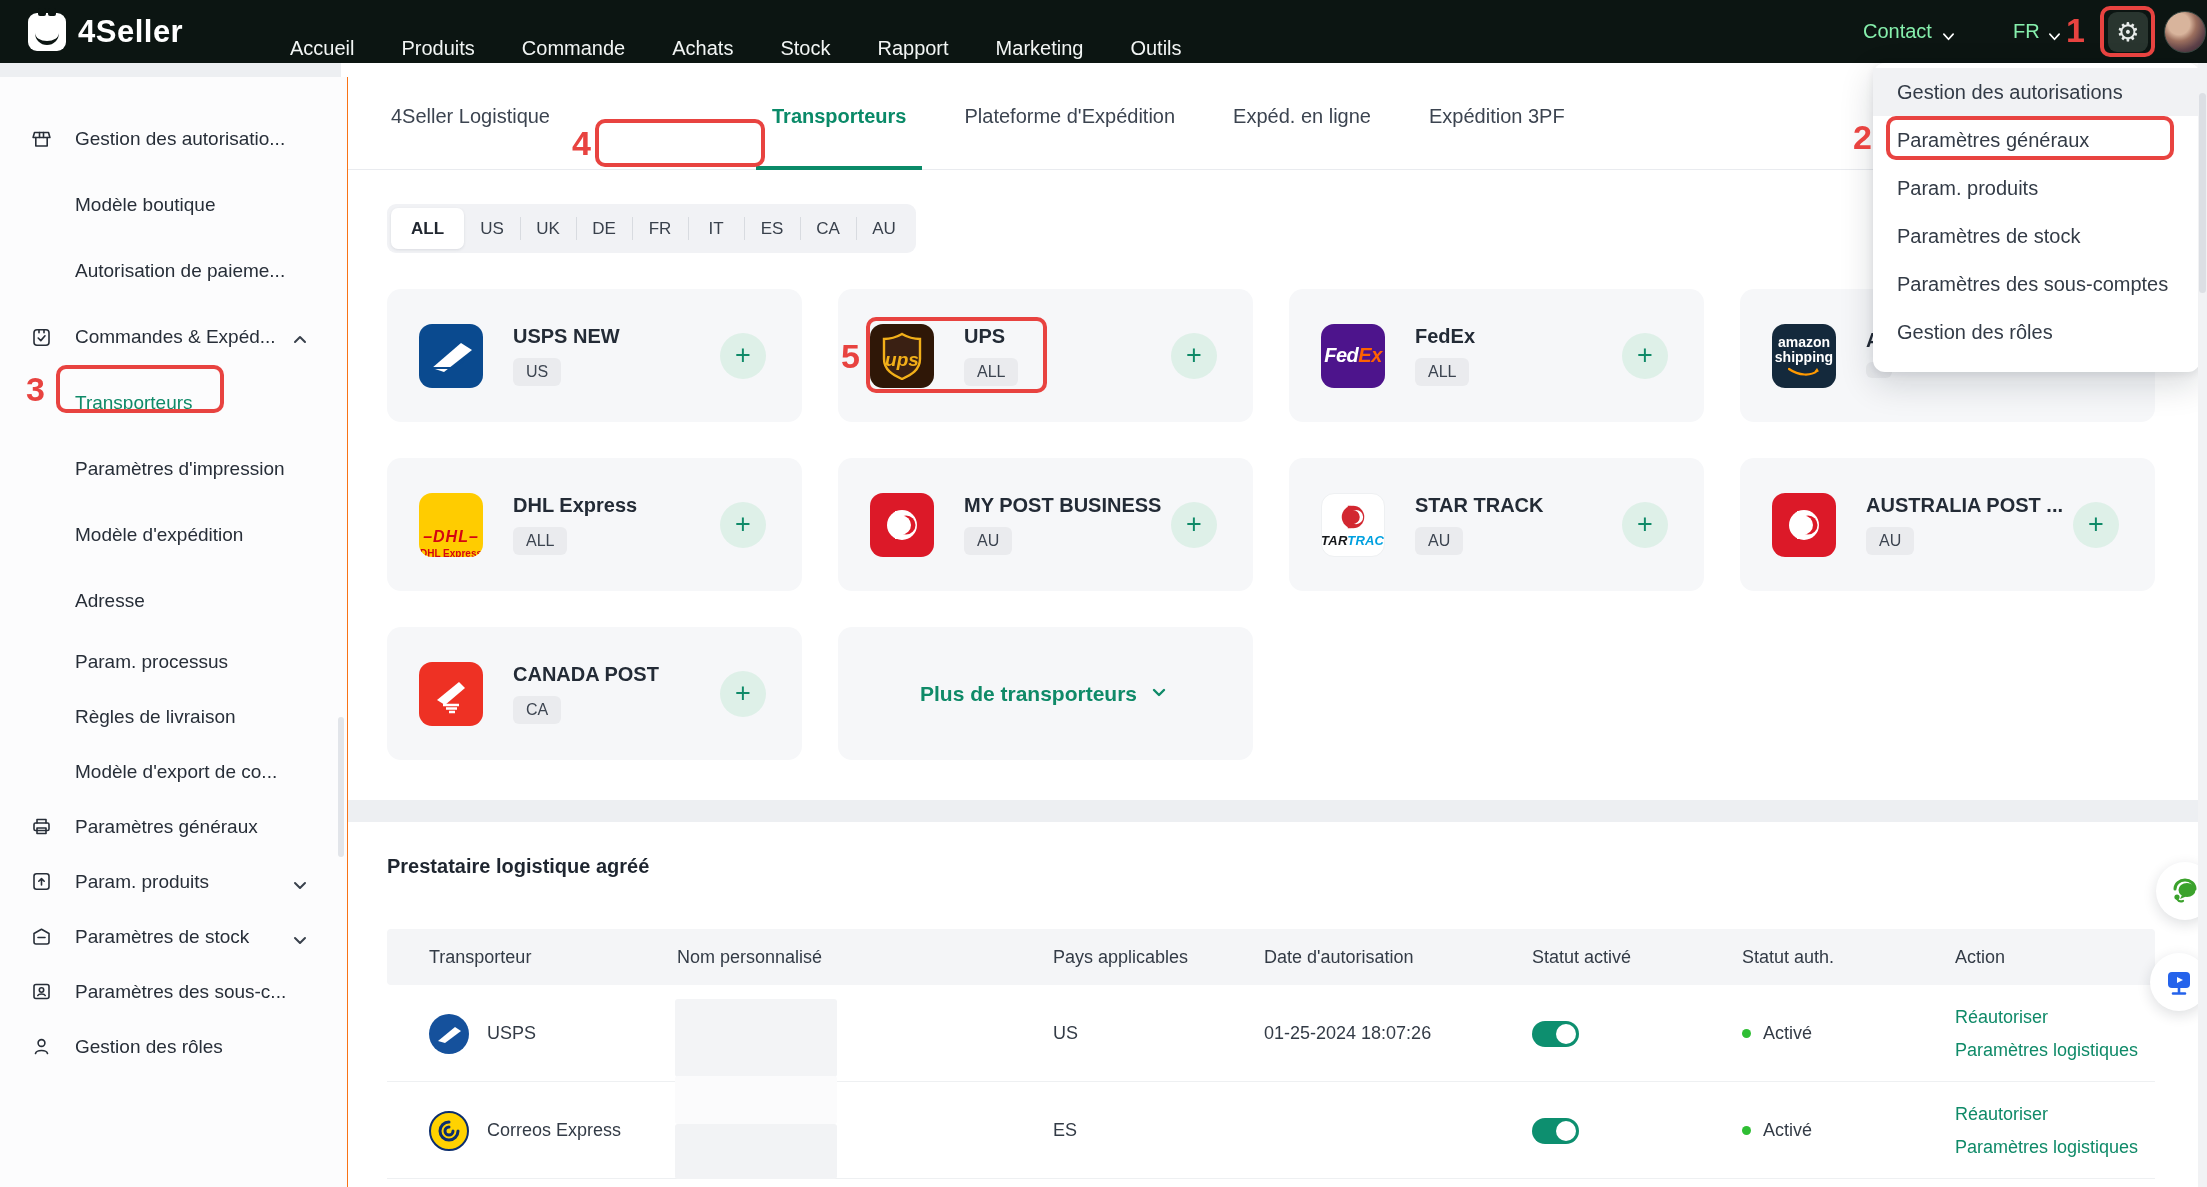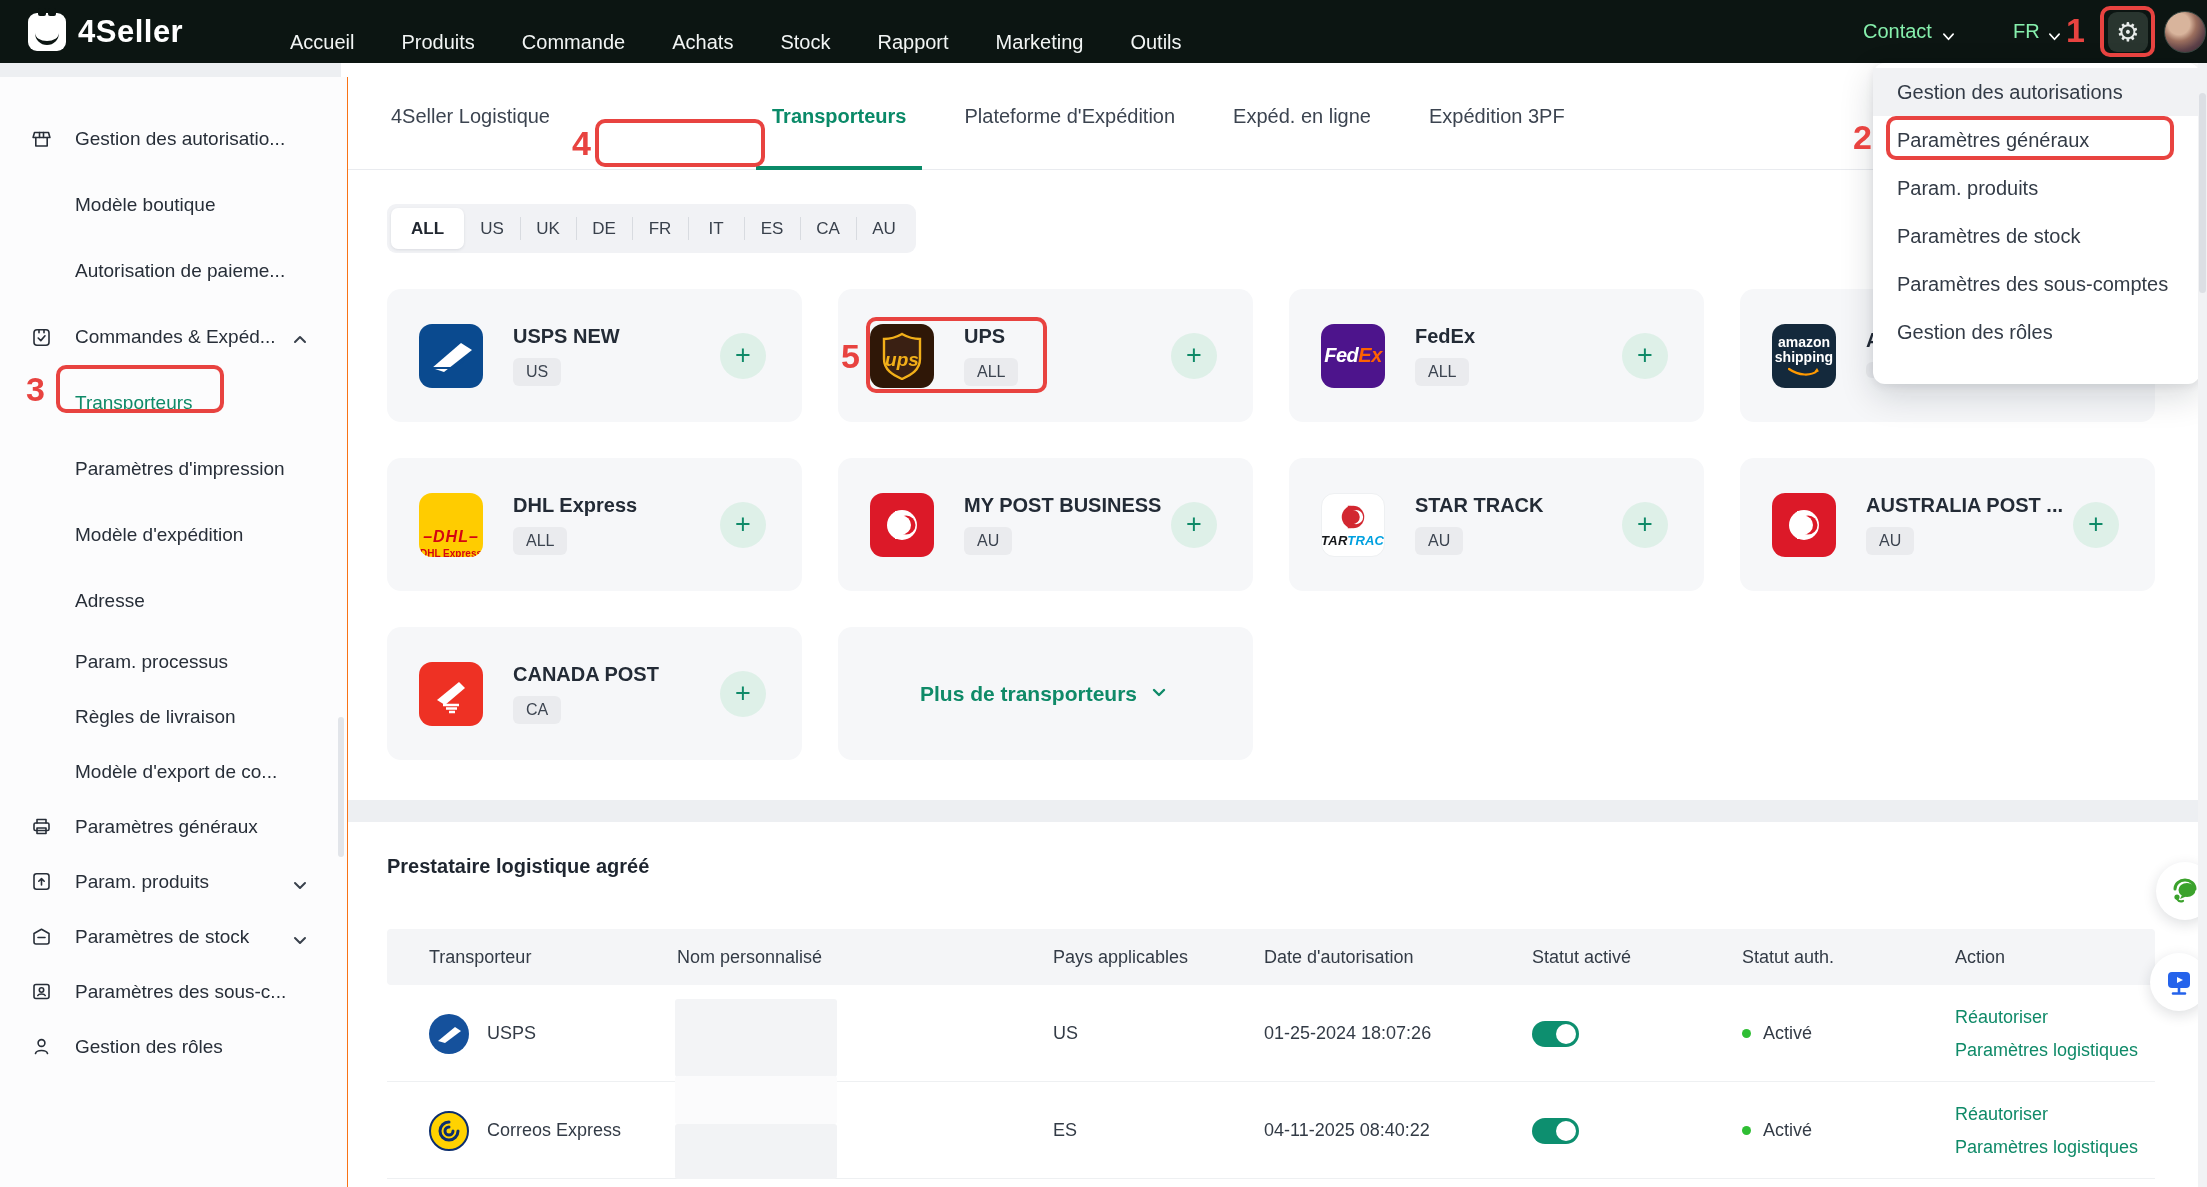--- a/index.html
+++ b/index.html
@@ -7,21 +7,21 @@
   body { font-family:"Liberation Sans", sans-serif; }
   #root { position:relative; width:2207px; height:1187px; overflow:hidden; background:#edeff2; }
 
   
   .topbar { position:absolute; left:0; top:0; width:2207px; height:63px; background:#0c1512; z-index:30; }
   .brand { position:absolute; left:28px; top:0; height:63px; display:flex; align-items:center; gap:12px; }
   .brand-icon { width:38px; height:38px; background:#fff; border-radius:9px; position:relative; }
   .brand-icon:before { content:""; position:absolute; left:7px; top:16px; width:24px; height:12px; border:4px solid #0c1512; border-top:none; border-left:none; border-right:none; border-radius:0 0 12px 12px; }
   .brand-icon:after { content:""; position:absolute; left:10px; top:-5px; width:8px; height:8px; background:#0c1512; border-radius:2px; box-shadow:10px 0 0 #0c1512; }
   .brand-text { color:#fff; font-size:31px; font-weight:700; letter-spacing:.5px; }
-  .topnav { position:absolute; left:290px; top:11px; height:63px; display:flex; align-items:center; gap:47px; }
+  .topnav { position:absolute; left:290px; top:17px; height:63px; display:flex; align-items:center; gap:47px; }
   .topnav .nav-item { color:#f2f5f4; font-size:20px; cursor:pointer; white-space:nowrap; }
   .tb-right { position:absolute; top:0; height:63px; display:flex; align-items:center; color:#86efac; }
   .contact { left:1863px; gap:10px; font-size:20px; }
   .lang { left:2013px; gap:8px; font-size:20px; }
   .chev-w { width:13px; height:13px; }
   .gear-tile { position:absolute; left:2108px; top:12px; width:40px; height:40px; background:#29352f; border-radius:9px; display:flex; align-items:center; justify-content:center; color:#e8ecea; font-size:26px; line-height:1; cursor:pointer; }
   .avatar { position:absolute; left:2164px; top:11px; width:42px; height:42px; border-radius:50%; cursor:pointer;
     background:radial-gradient(circle at 35% 30%, #d8b49c 0 28%, #9c6f5e 45%, #5c4048 70%, #37262e 100%); border:1px solid #3a4742; }
 
   
@@ -101,21 +101,21 @@
   .rl-usps { background:#15519c; } .rl-usps svg { width:30px; height:30px; }
   .rl-correos { background:#ffd200; border:2px solid #0c2e6e; } .rl-correos svg { width:26px; height:26px; }
   .redact { position:absolute; width:162px; border-radius:3px; }
   .toggle { width:47px; height:26px; border-radius:13px; background:#0d8f6f; position:relative; cursor:pointer; }
   .toggle:after { content:""; position:absolute; right:3px; top:3px; width:20px; height:20px; background:#fff; border-radius:50%; }
   .status-dot { width:9px; height:9px; border-radius:50%; background:#2fbe34; margin-right:12px; }
   .action-col { flex-direction:column; align-items:flex-start !important; justify-content:center; gap:12px; }
   .link { color:#0f8a68; font-size:18px; cursor:pointer; }
 
   
-  .dropdown { position:absolute; left:1873px; top:63px; width:327px; background:#fff; border-radius:12px; padding:5px 0 28px 0; box-shadow:0 12px 34px rgba(15,25,40,.16), 0 2px 8px rgba(15,25,40,.08); z-index:40; }
+  .dropdown { position:absolute; left:1873px; top:63px; width:327px; background:#fff; border-radius:12px; padding:5px 0 16px 0; box-shadow:0 12px 34px rgba(15,25,40,.16), 0 2px 8px rgba(15,25,40,.08); z-index:40; }
   .dd-item { height:48px; display:flex; align-items:center; padding-left:24px; font-size:20px; color:#333b46; cursor:pointer; white-space:nowrap; }
   .dd-item.hovered { background:#f1f2f4; }
 
   
   .ann { position:absolute; color:#e84340; font-size:34px; font-weight:600; z-index:70; line-height:1; }
   .redbox { position:absolute; border:4px solid #e84340; border-radius:10px; z-index:60; pointer-events:none; }
 
   
   .float-btn { position:absolute; width:58px; height:58px; border-radius:50%; background:#fff; box-shadow:0 4px 14px rgba(20,30,45,.14); display:flex; align-items:center; justify-content:center; z-index:45; cursor:pointer; }
   .fb-chat { left:2156px; top:862px; } .fb-chat svg { width:32px; height:32px; }
@@ -468,21 +468,20 @@
               <svg viewBox="0 0 26 26">
                   <path d="M13 4 a9 9 0 1 0 9 9" fill="none" stroke="#0c2e6e" stroke-width="3" stroke-linecap="round"></path>
                   <path d="M13 9 a4 4 0 1 0 4 4" fill="none" stroke="#0c2e6e" stroke-width="3" stroke-linecap="round"></path>
                 </svg>
             </span>
             <span>Correos Express</span>
           </div>
           <div class="redact" style="left:288px; top:-6px; height:48px; background:#fbfbfc;"></div>
           <div class="redact" style="left:288px; top:42px; height:55px; background:#f2f3f5;"></div>
           <div class="td c2">ES</div>
-          <div class="td c3">04-11-2025 08:40:22</div>
           <div class="td c4">
               <span class="toggle"></span>
             </div>
           <div class="td c5">
               <span class="status-dot"></span>
               <span>Activé</span>
             </div>
           <div class="td c6 action-col">
             <span class="link">Réautoriser</span>
             <span class="link">Paramètres logistiques</span>

